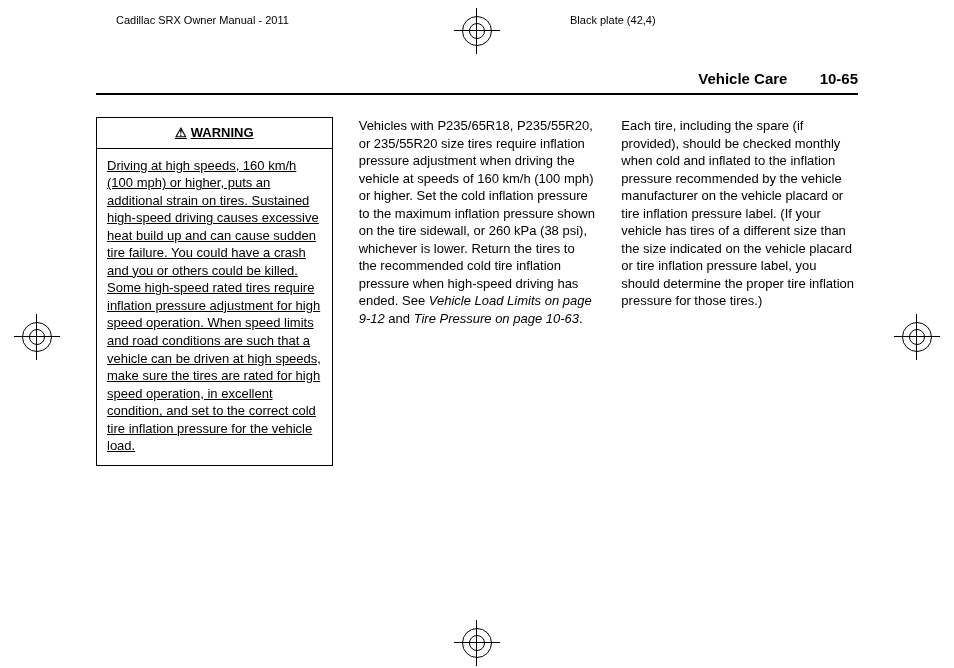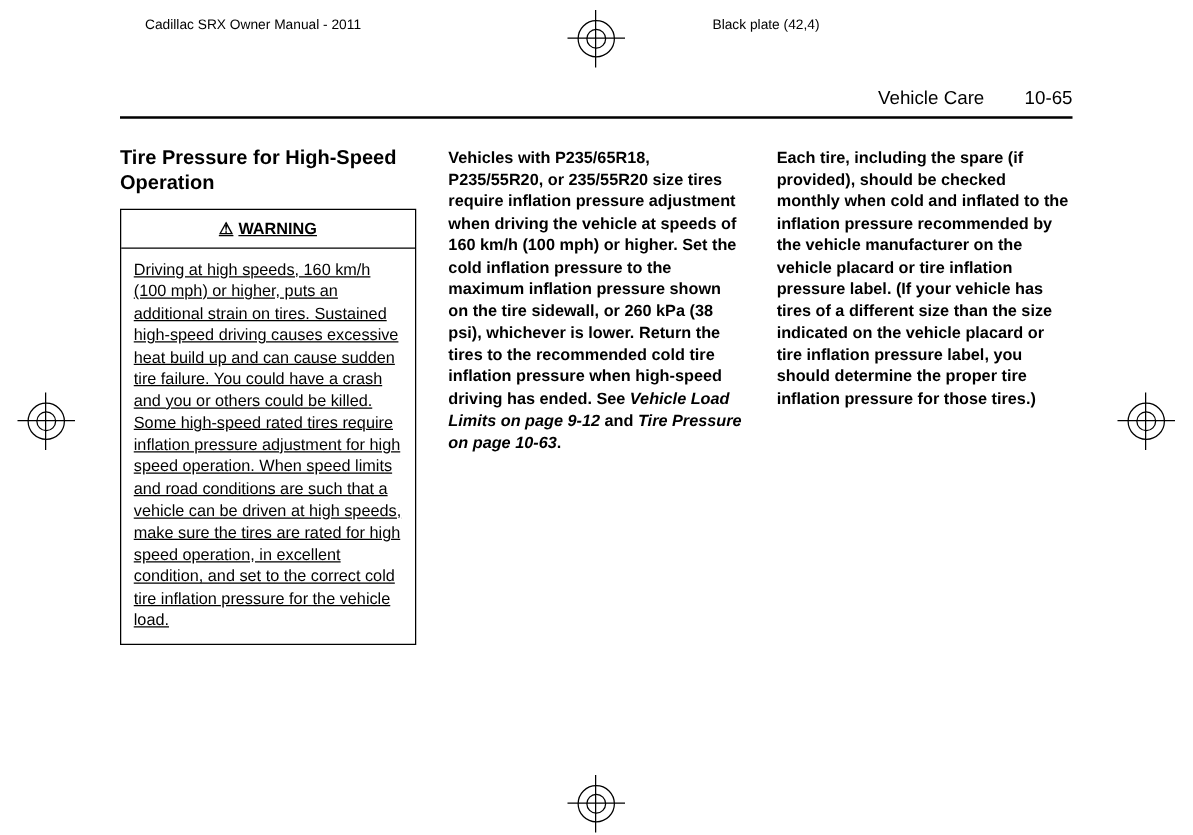--- a/index.html
+++ b/index.html
@@ -40,21 +40,21 @@
   .page {
     position: absolute;
     left: 96px;
     top: 70px;
     width: 762px;
   }
   .runhead {
     border-bottom: 2px solid #000;
     text-align: right;
     padding-bottom: 6px;
-    font-weight: normal;
+    font-weight: bold;
     font-size: 15px;
   }
   .runhead .sect { margin-right: 28px; }
 
   .cols {
     display: flex;
     gap: 26px;
     margin-top: 22px;
     font-size: 13px;
     line-height: 1.35;
@@ -78,21 +78,21 @@
     border-bottom: 1.5px solid #000;
     font-size: 13px;
     text-decoration: underline;
   }
   .warnbox .warnhead .tri { font-size: 13px; margin-right: 4px; }
   .warnbox .warnbody {
     padding: 8px 10px 10px 10px;
     text-decoration: underline;
   }
 
-  .para { margin: 0 0 10px 0; font-weight: bold; }
+  .para { margin: 0 0 10px 0; }
   .ital { font-style: italic; }
 </style>
 </head>
 <body>
 
 <div class="print-header">
   <span class="leftlabel">Cadillac SRX Owner Manual - 2011</span>
   <span class="rightlabel">Black plate (42,4)</span>
 </div>
 
@@ -124,21 +124,20 @@
 <div class="page">
 
   <div class="runhead">
     <span class="sect">Vehicle Care</span>
     <span>10-65</span>
   </div>
 
   <div class="cols">
 
     <div class="col">
-      <h2 class="section-title">Tire Pressure for High-Speed Operation</h2>
       <div class="warnbox">
         <div class="warnhead">
           <span class="tri">⚠</span><span>WARNING</span>
         </div>
         <div class="warnbody">Driving at high speeds, 160 km/h (100 mph) or higher, puts an additional strain on tires. Sustained high-speed driving causes excessive heat build up and can cause sudden tire failure. You could have a crash and you or others could be killed. Some high-speed rated tires require inflation pressure adjustment for high speed operation. When speed limits and road conditions are such that a vehicle can be driven at high speeds, make sure the tires are rated for high speed operation, in excellent condition, and set to the correct cold tire inflation pressure for the vehicle load.</div>
       </div>
     </div>
 
     <div class="col">
       <p class="para">

